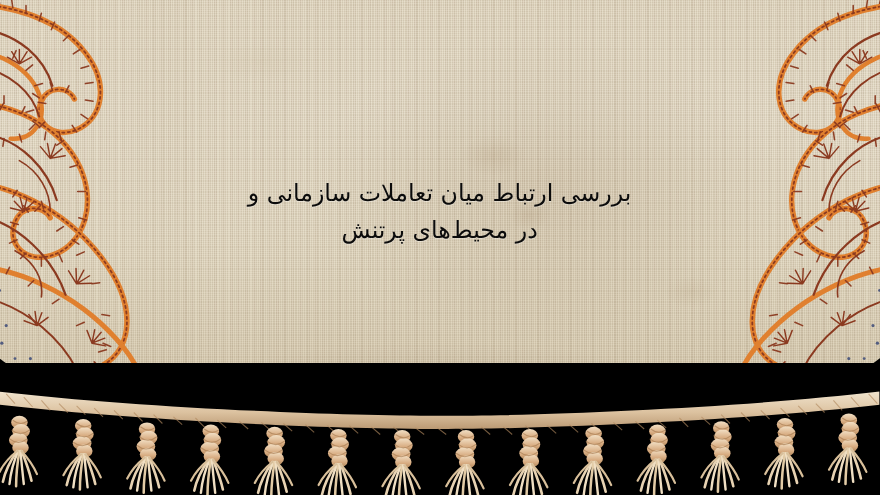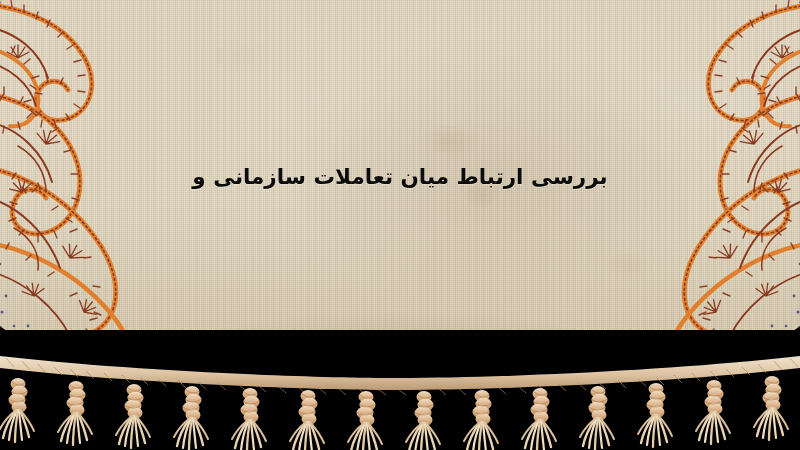--- a/index.html
+++ b/index.html
@@ -55,21 +55,21 @@
   
   .title-block{
     position:absolute;left:0;right:0;top:160px;
     text-align:center;
     direction:rtl;
     z-index:5;
   }
   .tline{
     display:block;
     color:#0b0b0b;
-    font-weight:bold;
+    font-weight:normal;
     font-size:21.5px;
     line-height:33px;
     letter-spacing:0px;
     text-shadow:0 1px 0 rgba(255,255,255,.30);
     white-space:nowrap;
   }
 
   
   .fringe{
     position:absolute;left:0;top:352px;width:800px;height:98px;
@@ -264,20 +264,21 @@
         <circle cx="12" cy="76" r="1.3"></circle>
           <circle cx="3" cy="86" r="1.4"></circle>
         <circle cx="54" cy="330" r="1.4"></circle>
           <circle cx="66" cy="344" r="1.3"></circle>
       </g>
     </svg>
   </div>
 
   <div class="title-block">
     <span class="tline">بررسی ارتباط میان تعاملات سازمانی و</span>
+    <span class="tline">در محیط‌های پرتنش</span>
   </div>
 
   <div class="fringe">
     <svg viewBox="0 0 800 98" xmlns="http://www.w3.org/2000/svg" aria-hidden="true">
       <defs>
         <linearGradient id="cordg" x1="0" y1="0" x2="0" y2="1">
           <stop offset="0%" stop-color="#f0e3cd"></stop>
           <stop offset="55%" stop-color="#dcc2a0"></stop>
           <stop offset="100%" stop-color="#bb9a74"></stop>
         </linearGradient>

